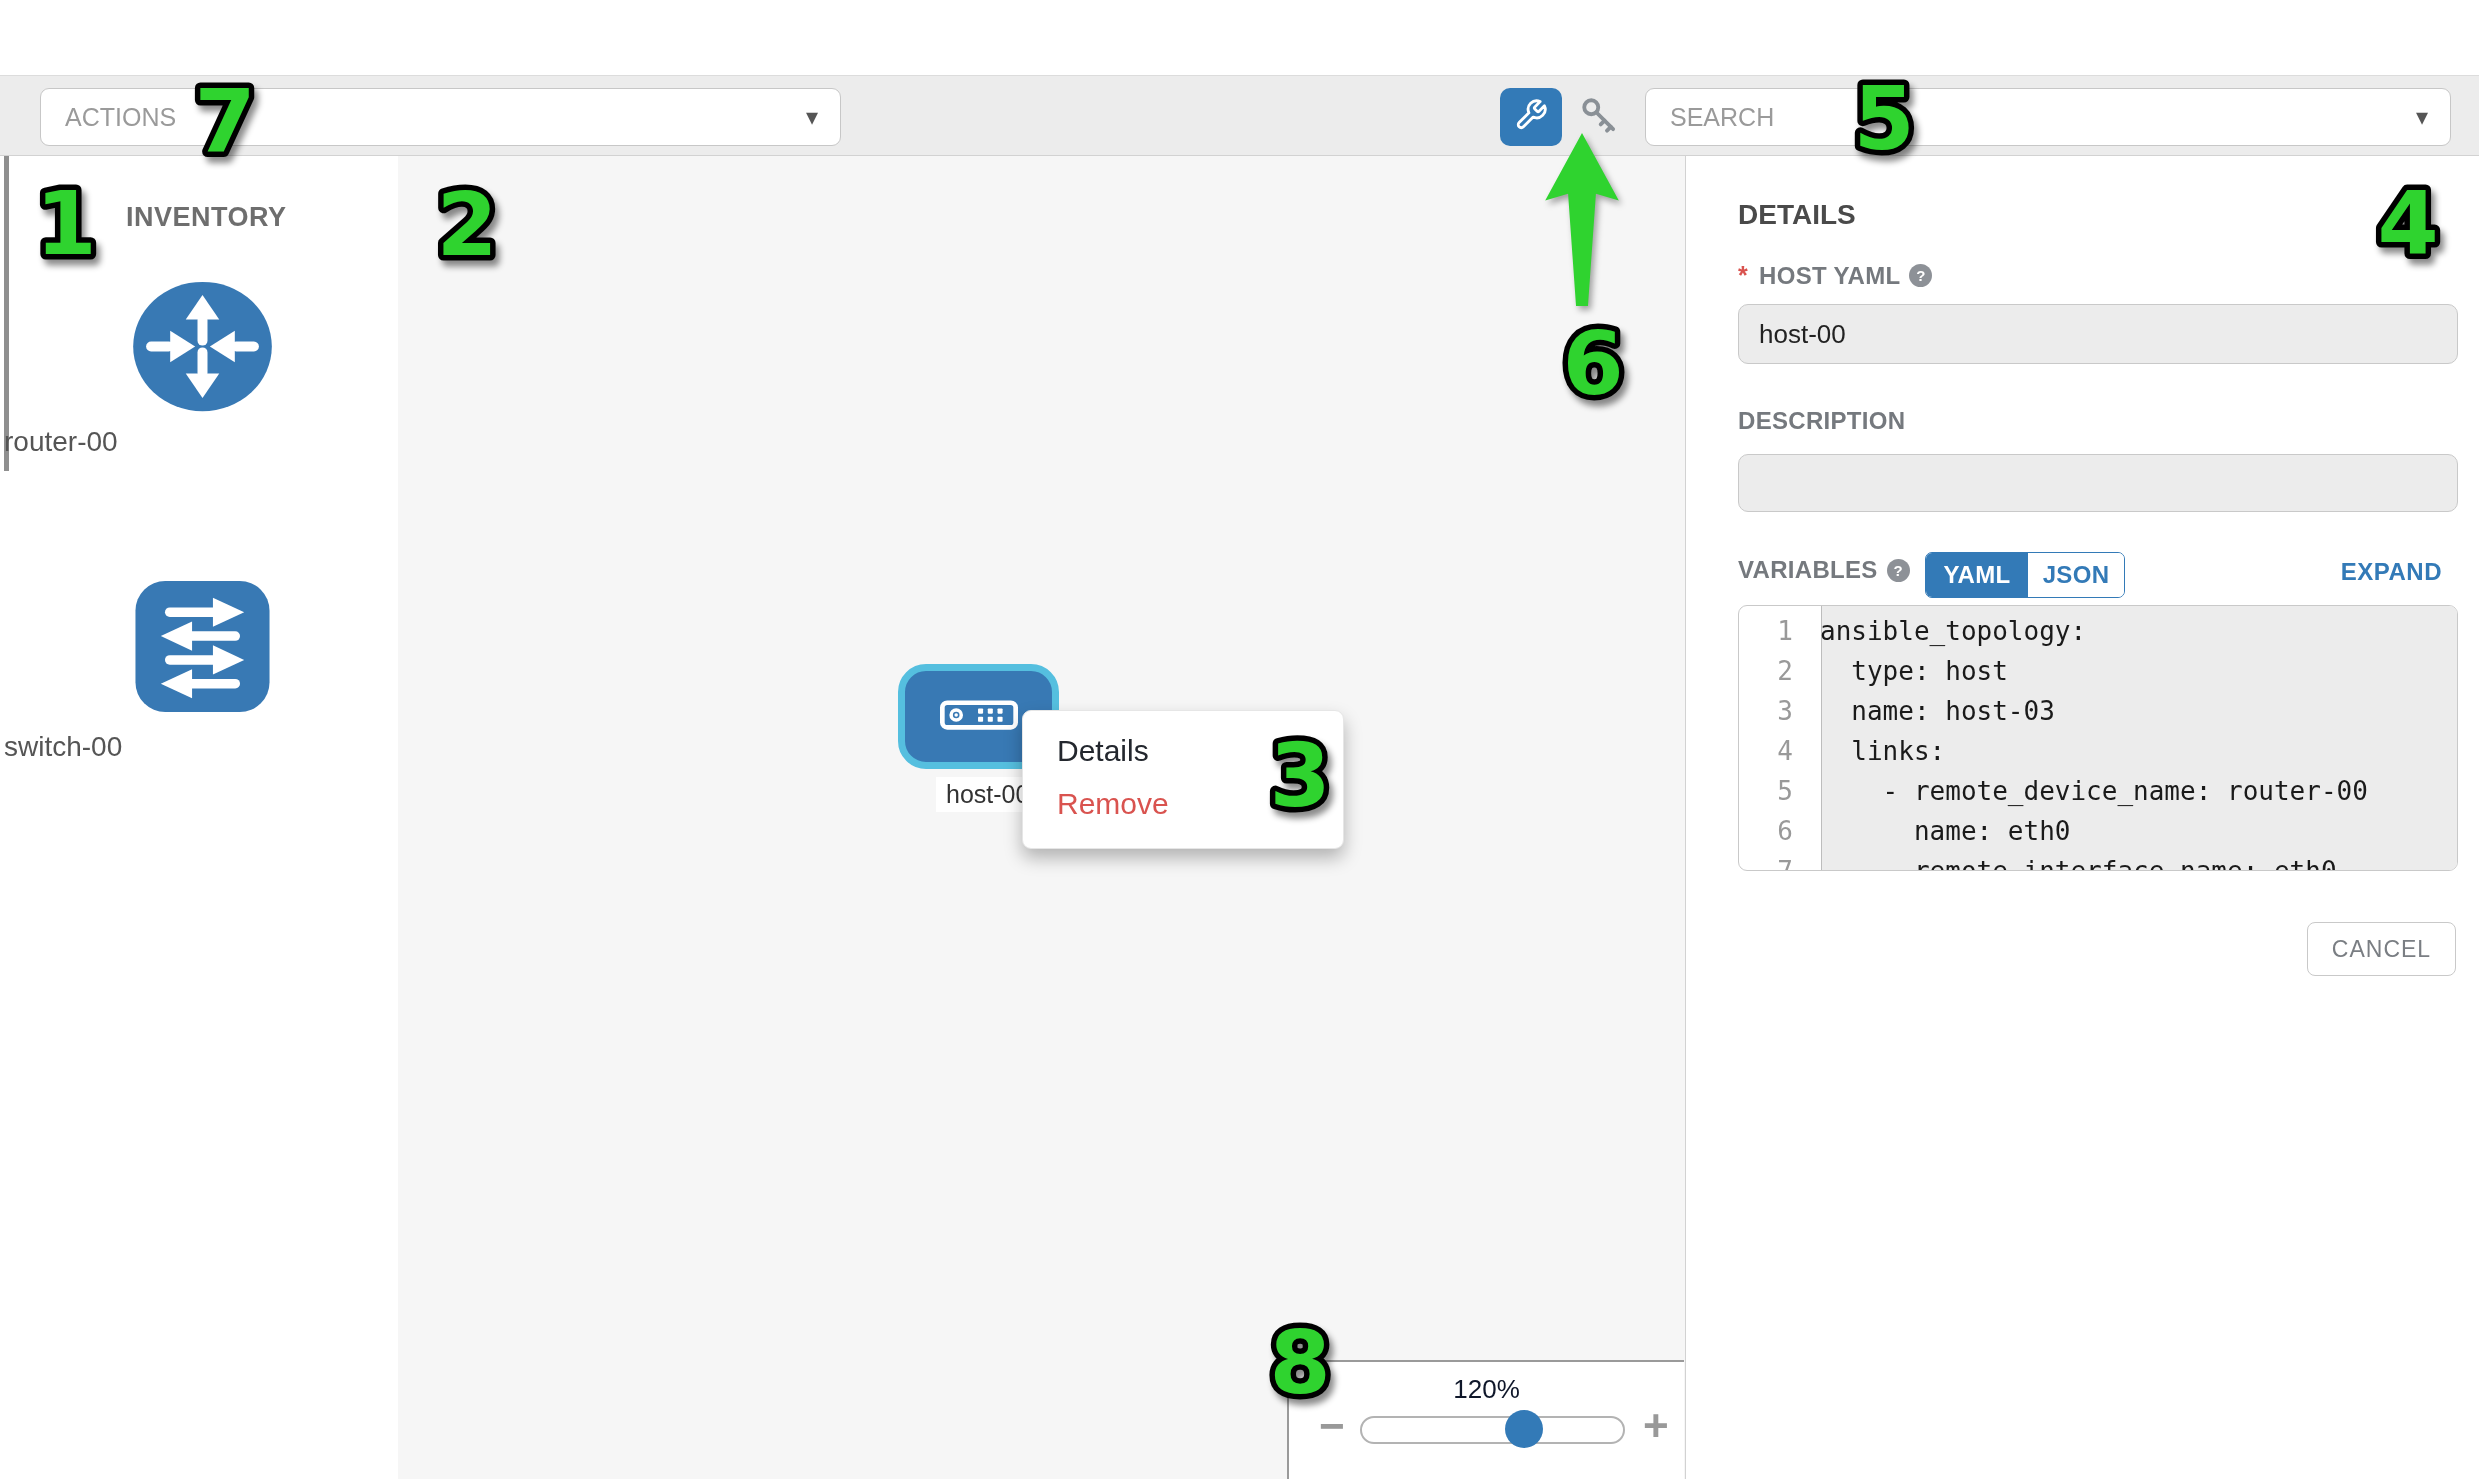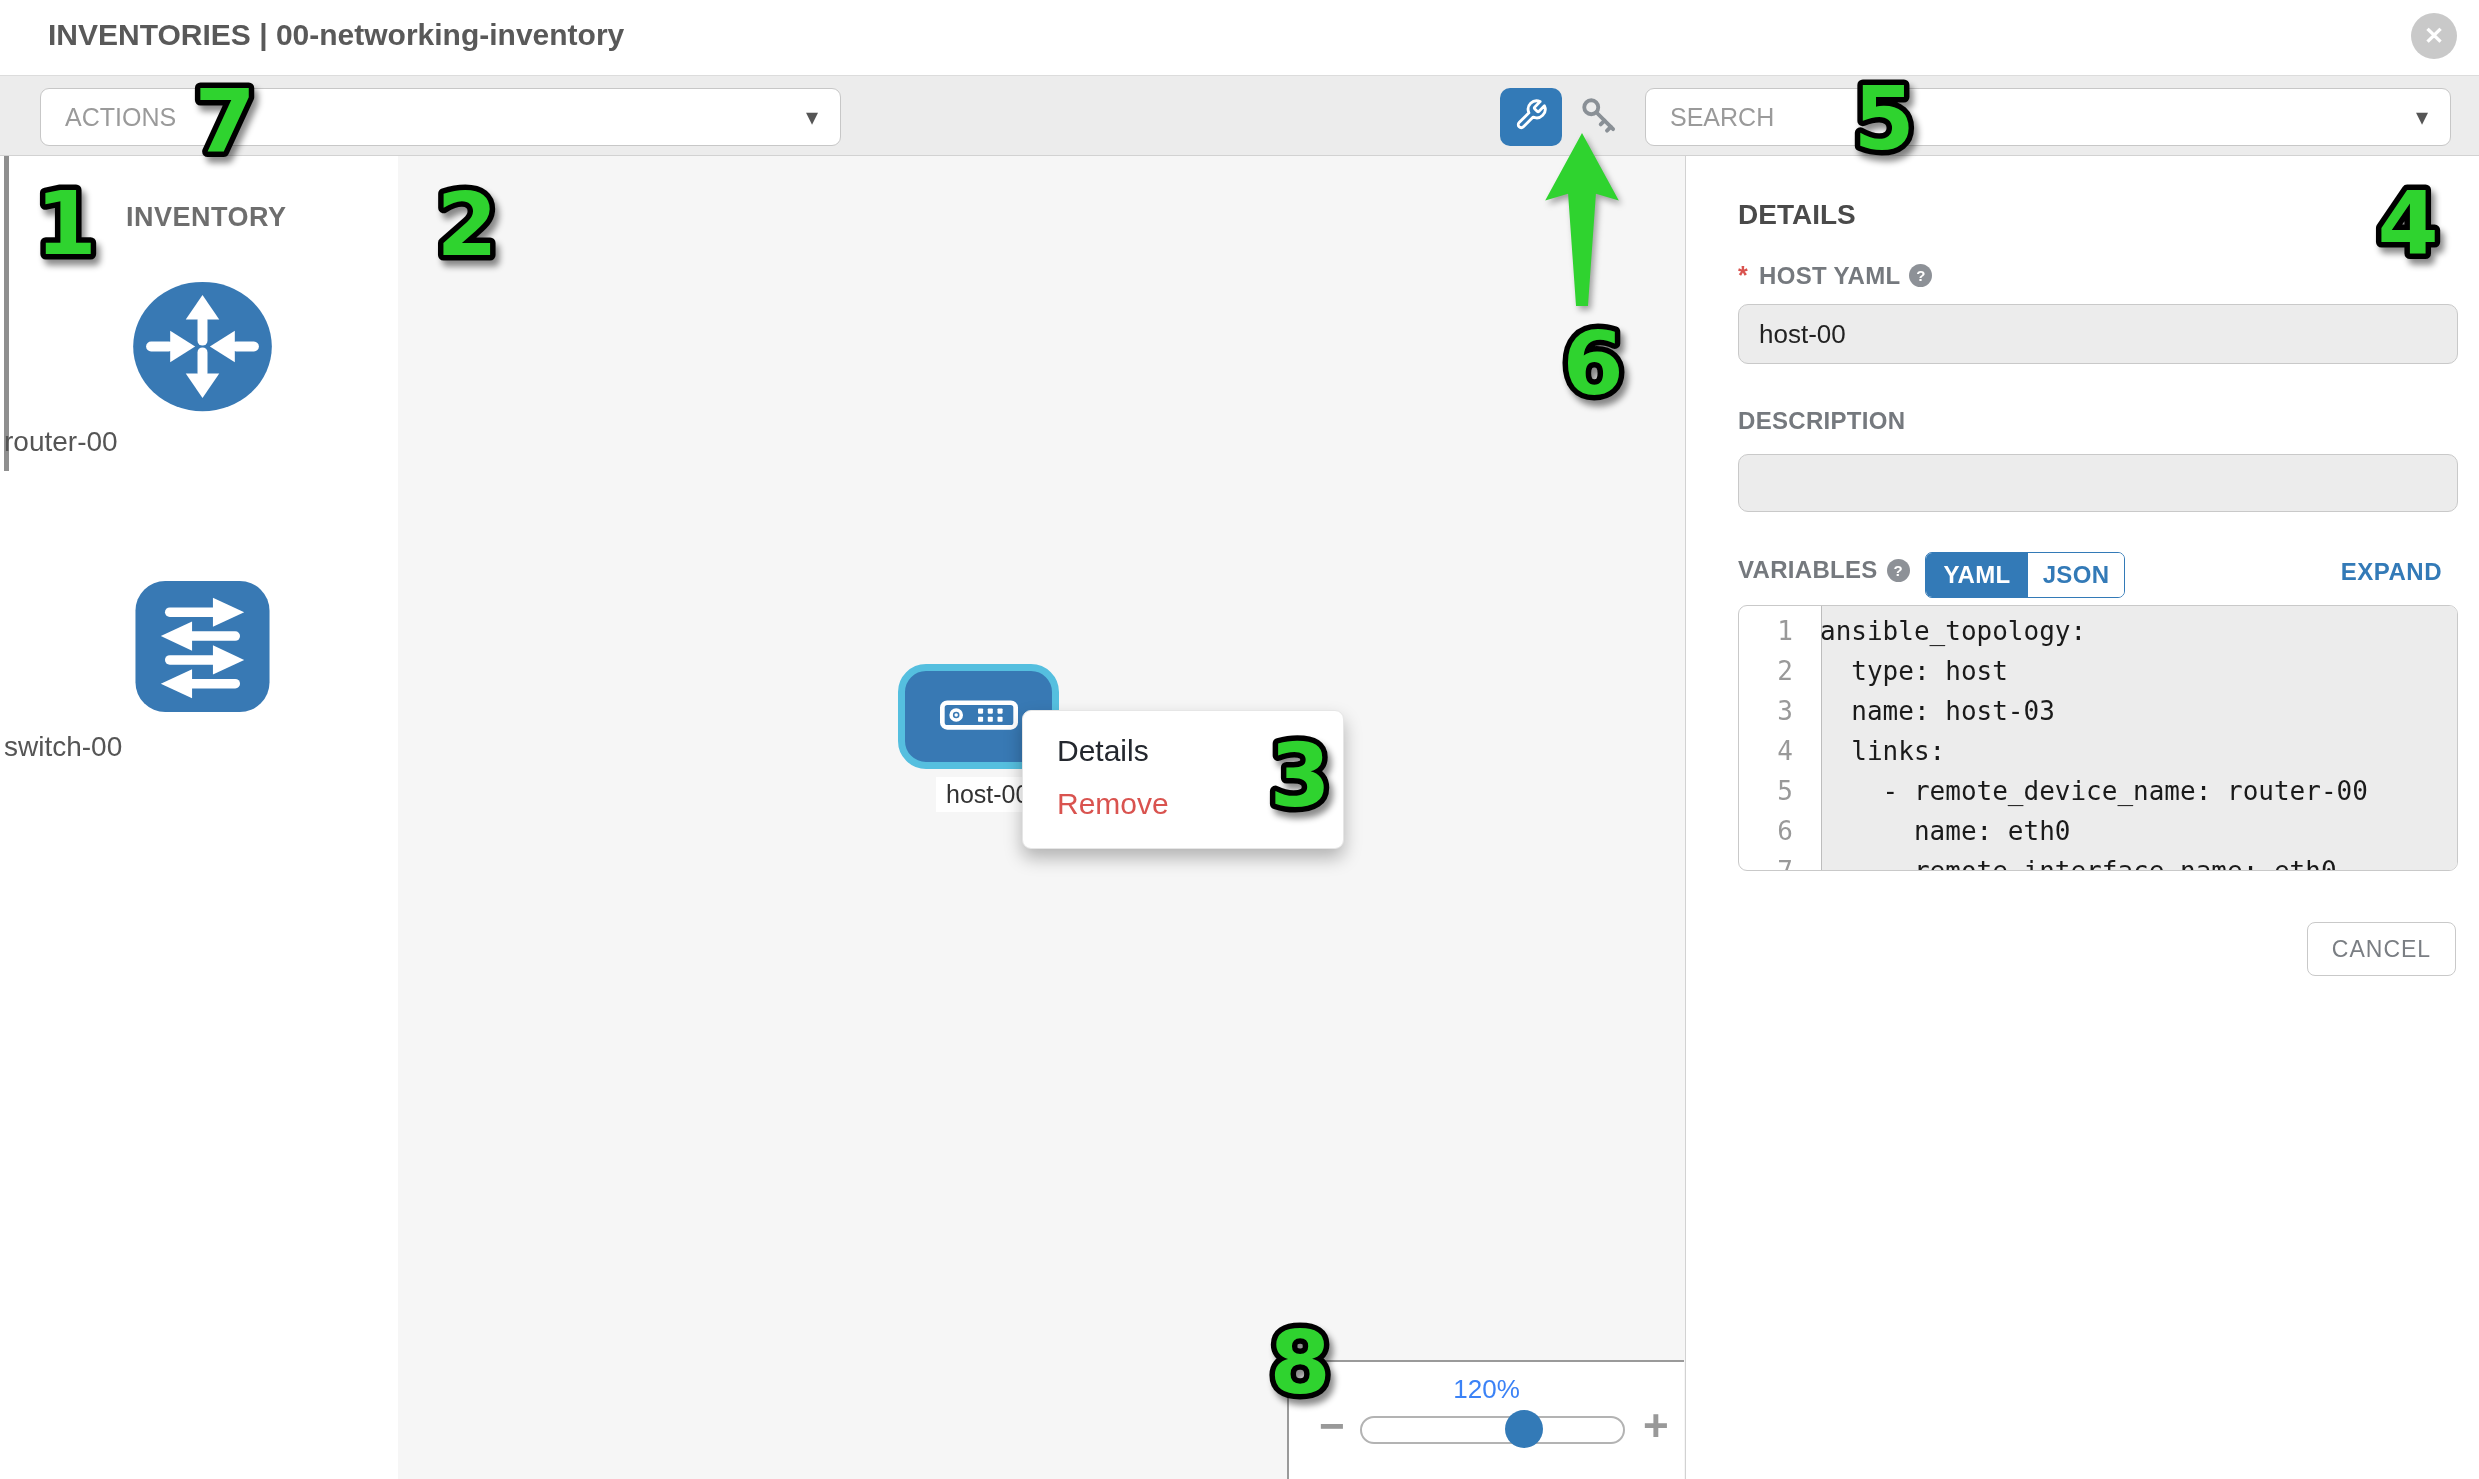--- a/index.html
+++ b/index.html
@@ -52,21 +52,21 @@
 
   .context-menu{position:absolute;left:1022px;top:710px;width:322px;height:139px;background:#fff;border:1px solid #e6e6e6;
     border-radius:9px;box-shadow:0 9px 18px rgba(0,0,0,.28);z-index:30;padding-top:13px}
   .menu-item{height:53px;line-height:53px;padding-left:34px;font-size:30px;cursor:pointer}
   .mi-details{color:#23272e}
   .mi-remove{color:var(--remove-red)}
 
   
   .zoom-box{position:absolute;left:1287px;top:1360px;width:397px;height:119px;background:#fff;
     border-top:2px solid #9a9a9a;border-left:2px solid #9a9a9a;z-index:20}
-  .zoom-level{position:absolute;left:0;top:12px;width:100%;text-align:center;font-size:26px;color:#3b82f6}
+  .zoom-level{position:absolute;left:0;top:12px;width:100%;text-align:center;font-size:26px;color:#0f172a}
   .zoom-minus,.zoom-plus{position:absolute;top:42px;font-size:44px;font-weight:bold;color:#999;cursor:pointer;line-height:44px}
   .zoom-minus{left:30px}
   .zoom-plus{left:354px}
   .zoom-track{position:absolute;left:71px;top:54px;width:265px;height:28px;border:2px solid #b3b3b3;border-radius:15px;background:#fff;cursor:pointer}
   .zoom-thumb{position:absolute;top:-8px;width:38px;height:38px;border-radius:50%;background:var(--primary-blue);cursor:grab}
 
   
   .details-panel{position:absolute;left:1686px;top:156px;width:794px;height:1323px;background:#fff}
   .panel-heading{position:absolute;left:52px;top:43px;font-size:28px;font-weight:bold;color:#4a4a4a}
   .field-label-row{position:absolute;left:52px;display:flex;align-items:center;gap:9px;font-size:24px;font-weight:bold;color:#75797e;letter-spacing:0.3px}
@@ -112,26 +112,20 @@
   .a7{left:175px;top:70px}
   .a8{left:1250px;top:1311px}
   .ann-arrow{position:absolute;left:1532px;top:127px;z-index:59;pointer-events:none;
     filter:drop-shadow(3px 4px 3px rgba(0,0,0,.35))}
 </style>
 </head>
 <body>
 
 <div class="screen">
 
-  <div class="app-header">
-    <div class="page-title">INVENTORIES | 00-networking-inventory</div>
-    <div class="close-btn">
-      <span>✕</span>
-    </div>
-  </div>
 
   <div class="toolbar">
     <div class="dropdown dd-actions">
       <span class="ph">ACTIONS</span>
       <span class="caret">▾</span>
     </div>
     <div class="wrench-btn">
       <span>
         <svg width="34" height="34" viewBox="0 0 24 24" fill="none" stroke="#fff" stroke-width="2" stroke-linecap="round" stroke-linejoin="round">
           <path d="M14.7 6.3a1 1 0 0 0 0 1.4l1.6 1.6a1 1 0 0 0 1.4 0l3.77-3.77a6 6 0 0 1-7.94 7.94l-6.91 6.91a2.12 2.12 0 0 1-3-3l6.91-6.91a6 6 0 0 1 7.94-7.94l-3.76 3.76z"></path>

